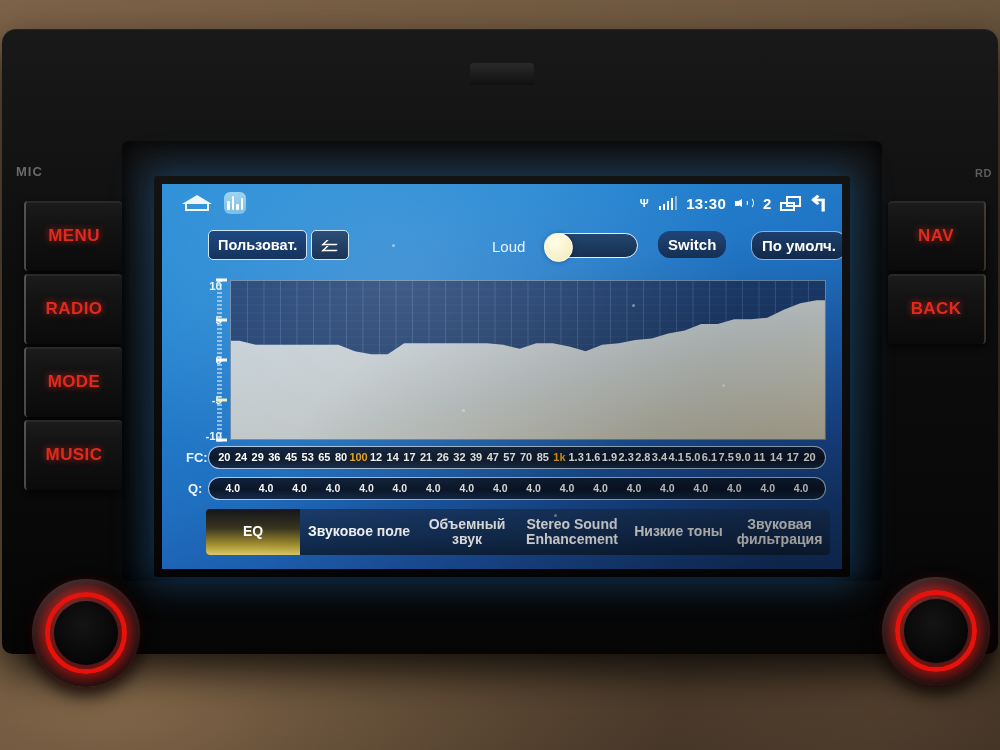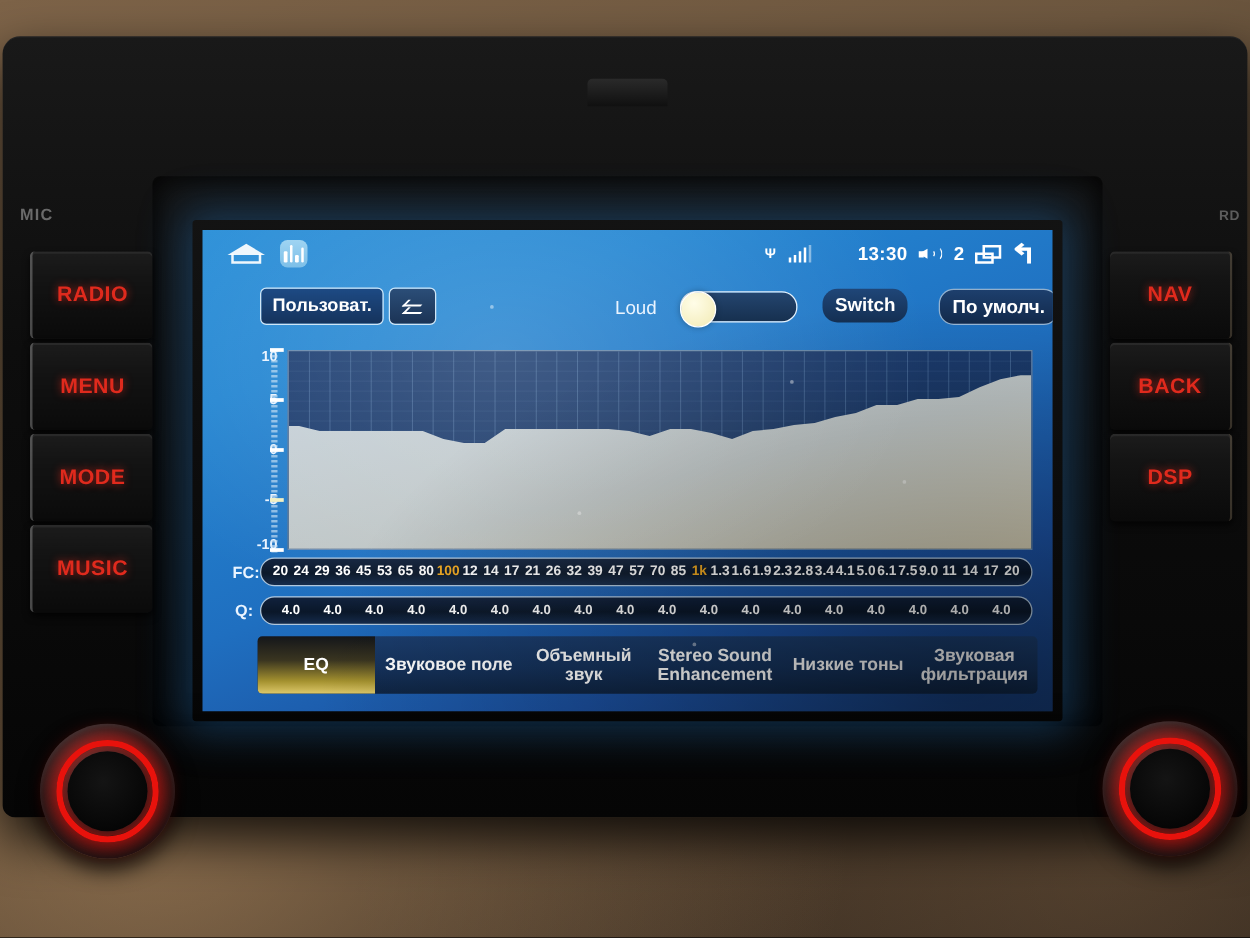--- a/index.html
+++ b/index.html
@@ -56,21 +56,21 @@
   .eq-ic i:nth-child(3){height:6px}.eq-ic i:nth-child(4){height:12px}
 
   .sb-right{margin-left:auto;margin-right:14px;display:flex;align-items:center;gap:9px;
     color:#fff;font-size:15px;font-weight:bold;}
   .sig{display:flex;align-items:flex-end;gap:1.5px;height:14px;}
   .sig i{display:block;width:2.5px;background:#fff;}
   .sig i:nth-child(1){height:4px}.sig i:nth-child(2){height:6px}
   .sig i:nth-child(3){height:9px}.sig i:nth-child(4){height:12px}
   .sig i:nth-child(5){height:14px;background:rgba(255,255,255,.45)}
   .sig-ant{color:#fff;font-size:11px;margin-right:1px;line-height:1}
-  .clock{letter-spacing:.3px;margin-left:28px;}
+  .clock{letter-spacing:.3px;}
   .vol-ic{position:relative;width:19px;height:15px;}
   .vol-ic .spk{position:absolute;left:0;top:3px;width:0;height:0;
     border-top:4.5px solid transparent;border-bottom:4.5px solid transparent;border-right:7px solid #fff;}
   .vol-ic .box{position:absolute;left:0;top:5px;width:4px;height:5px;background:#fff;}
   .vol-ic .w1,.vol-ic .w2{position:absolute;border:1.5px solid #fff;border-radius:50%;
     border-left-color:transparent;border-top-color:transparent;border-bottom-color:transparent;}
   .vol-ic .w1{left:7px;top:4.5px;width:4px;height:4px;}
   .vol-ic .w2{left:9px;top:1.5px;width:8px;height:10px;}
   .recents{width:21px;height:15px;position:relative;}
   .recents .r-back{position:absolute;right:0;top:0;width:15px;height:11px;border:2px solid #fff;box-sizing:border-box;}
@@ -441,29 +441,28 @@
       <div class="screen-dust">
         <span class="dust" style="left:230px;top:60px;"></span>
         <span class="dust" style="left:470px;top:120px;"></span>
         <span class="dust" style="left:300px;top:225px;"></span>
         <span class="dust" style="left:560px;top:200px;"></span>
         <span class="dust" style="left:392px;top:330px;"></span>
       </div>
     </div>
 
     <div class="btn-col left" id="left-buttons">
+        <div class="hwbtn">MENU</div>
         <div class="hwbtn">RADIO</div>
-        <div class="hwbtn">MENU</div>
         <div class="hwbtn">MODE</div>
         <div class="hwbtn">MUSIC</div>
       </div>
     <div class="btn-col right" id="right-buttons">
         <div class="hwbtn">NAV</div>
         <div class="hwbtn">BACK</div>
-        <div class="hwbtn">DSP</div>
       </div>
 
     <div class="knob kl">
       <div class="ring"></div>
       <div class="inner"></div>
     </div>
     <div class="knob kr">
       <div class="ring"></div>
       <div class="inner"></div>
     </div>

